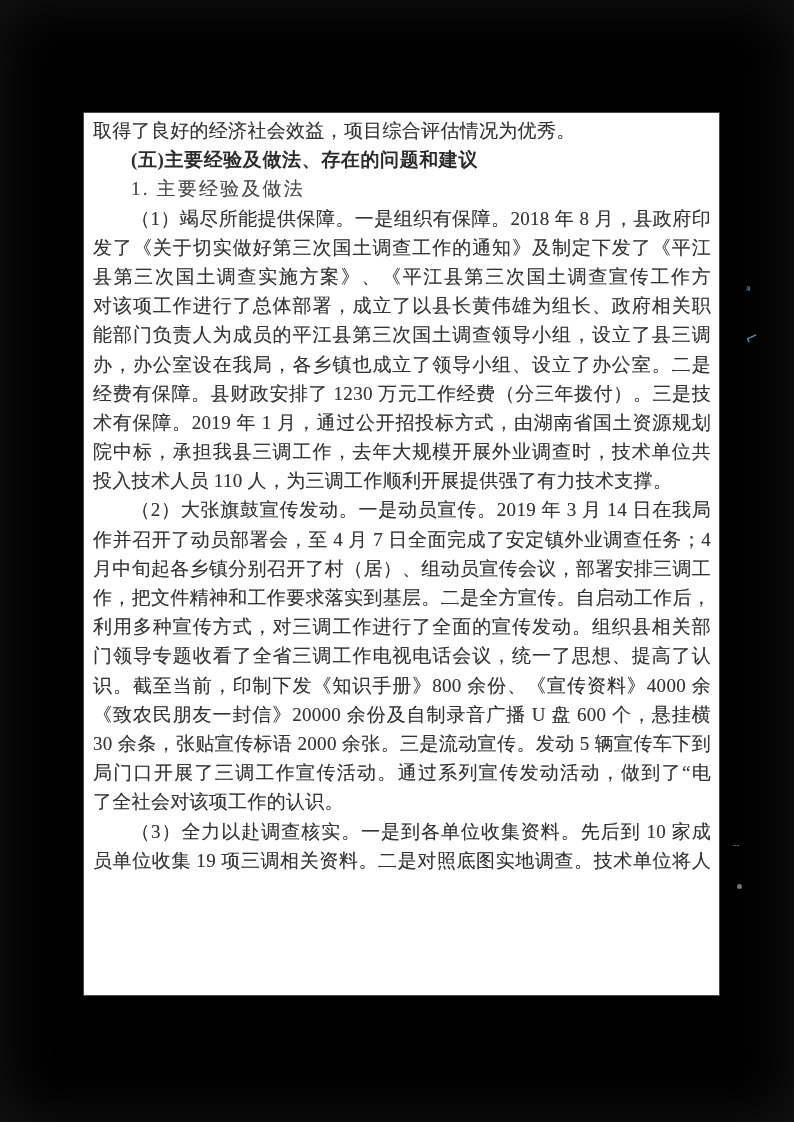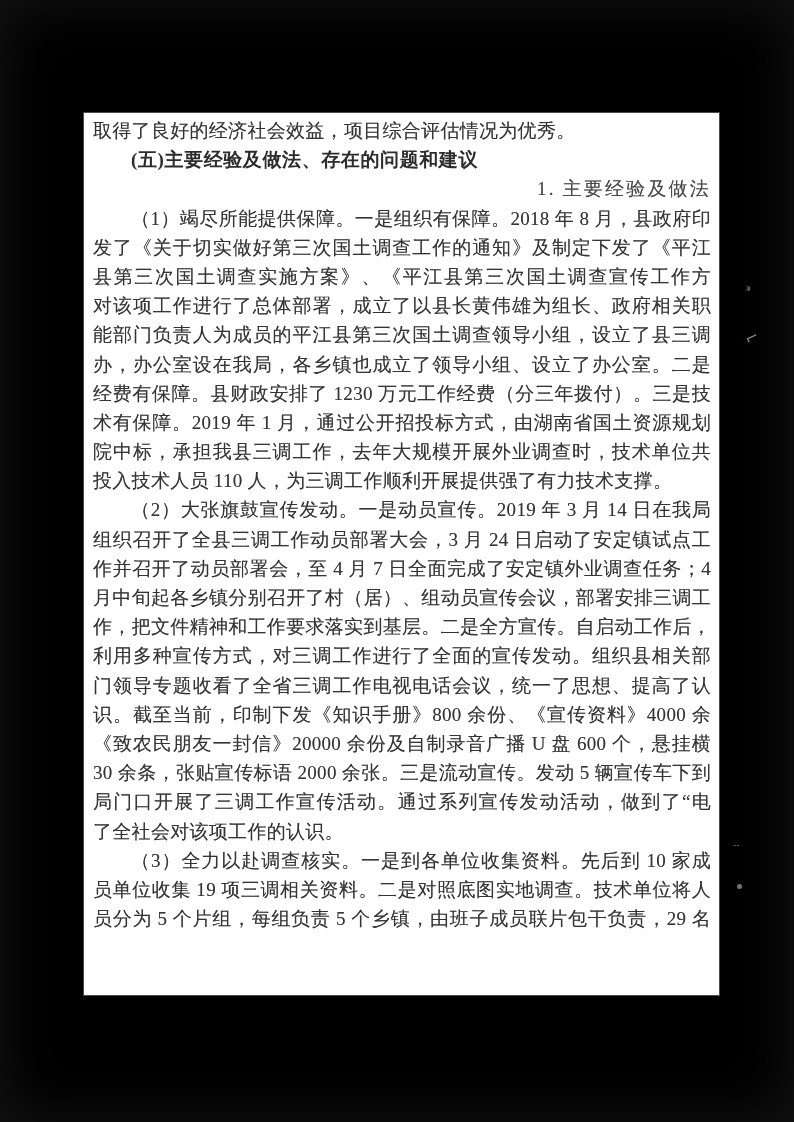--- a/index.html
+++ b/index.html
@@ -63,21 +63,20 @@
   .line.bold {
     font-weight: 700;
     font-family: Liberation Serif, serif;
     letter-spacing: 0.6px;
     color: #2c2c2c;
     text-shadow: none;
   }
   .line.kai {
     letter-spacing: 2.2px;
     color: #4a4a4a;
-    text-align: right;
   }
   
   .scan-mark {
     position: absolute;
     color: #9fb9d4;
     opacity: 0.75;
     font-size: 11px;
     font-family: "DejaVu Sans", sans-serif;
     pointer-events: none;
   }
@@ -116,21 +115,20 @@
         <div class="line fill">经费有保障。县财政安排了 1230 万元工作经费（分三年拨付）。三是技</div>
 
         <div class="line fill">术有保障。2019 年 1 月，通过公开招投标方式，由湖南省国土资源规划</div>
 
         <div class="line fill">院中标，承担我县三调工作，去年大规模开展外业调查时，技术单位共</div>
 
         <div class="line">投入技术人员 110 人，为三调工作顺利开展提供强了有力技术支撑。</div>
 
         <div class="line indent fill">（2）大张旗鼓宣传发动。一是动员宣传。2019 年 3 月 14 日在我局</div>
 
-        <div class="line fill">组织召开了全县三调工作动员部署大会，3 月 24 日启动了安定镇试点工</div>
 
         <div class="line fill">作并召开了动员部署会，至 4 月 7 日全面完成了安定镇外业调查任务；4</div>
 
         <div class="line fill">月中旬起各乡镇分别召开了村（居）、组动员宣传会议，部署安排三调工</div>
 
         <div class="line fill">作，把文件精神和工作要求落实到基层。二是全方宣传。自启动工作后，</div>
 
         <div class="line fill">利用多种宣传方式，对三调工作进行了全面的宣传发动。组织县相关部</div>
 
         <div class="line fill">门领导专题收看了全省三调工作电视电话会议，统一了思想、提高了认</div>
@@ -144,21 +142,20 @@
 
         <div class="line fill">局门口开展了三调工作宣传活动。通过系列宣传发动活动，做到了“电</div>
 
 
         <div class="line">了全社会对该项工作的认识。</div>
 
         <div class="line indent fill">（3）全力以赴调查核实。一是到各单位收集资料。先后到 10 家成</div>
 
         <div class="line fill">员单位收集 19 项三调相关资料。二是对照底图实地调查。技术单位将人</div>
 
-        <div class="line fill">员分为 5 个片组，每组负责 5 个乡镇，由班子成员联片包干负责，29 名</div>
       </div>
   </div>
 
   <div class="scan-mark mark-1">ᵡ˒</div>
   <div class="scan-mark mark-2">⌐</div>
   <div class="scan-mark mark-3">--</div>
   <div class="scan-mark mark-4"></div>
 
 </div>
 

